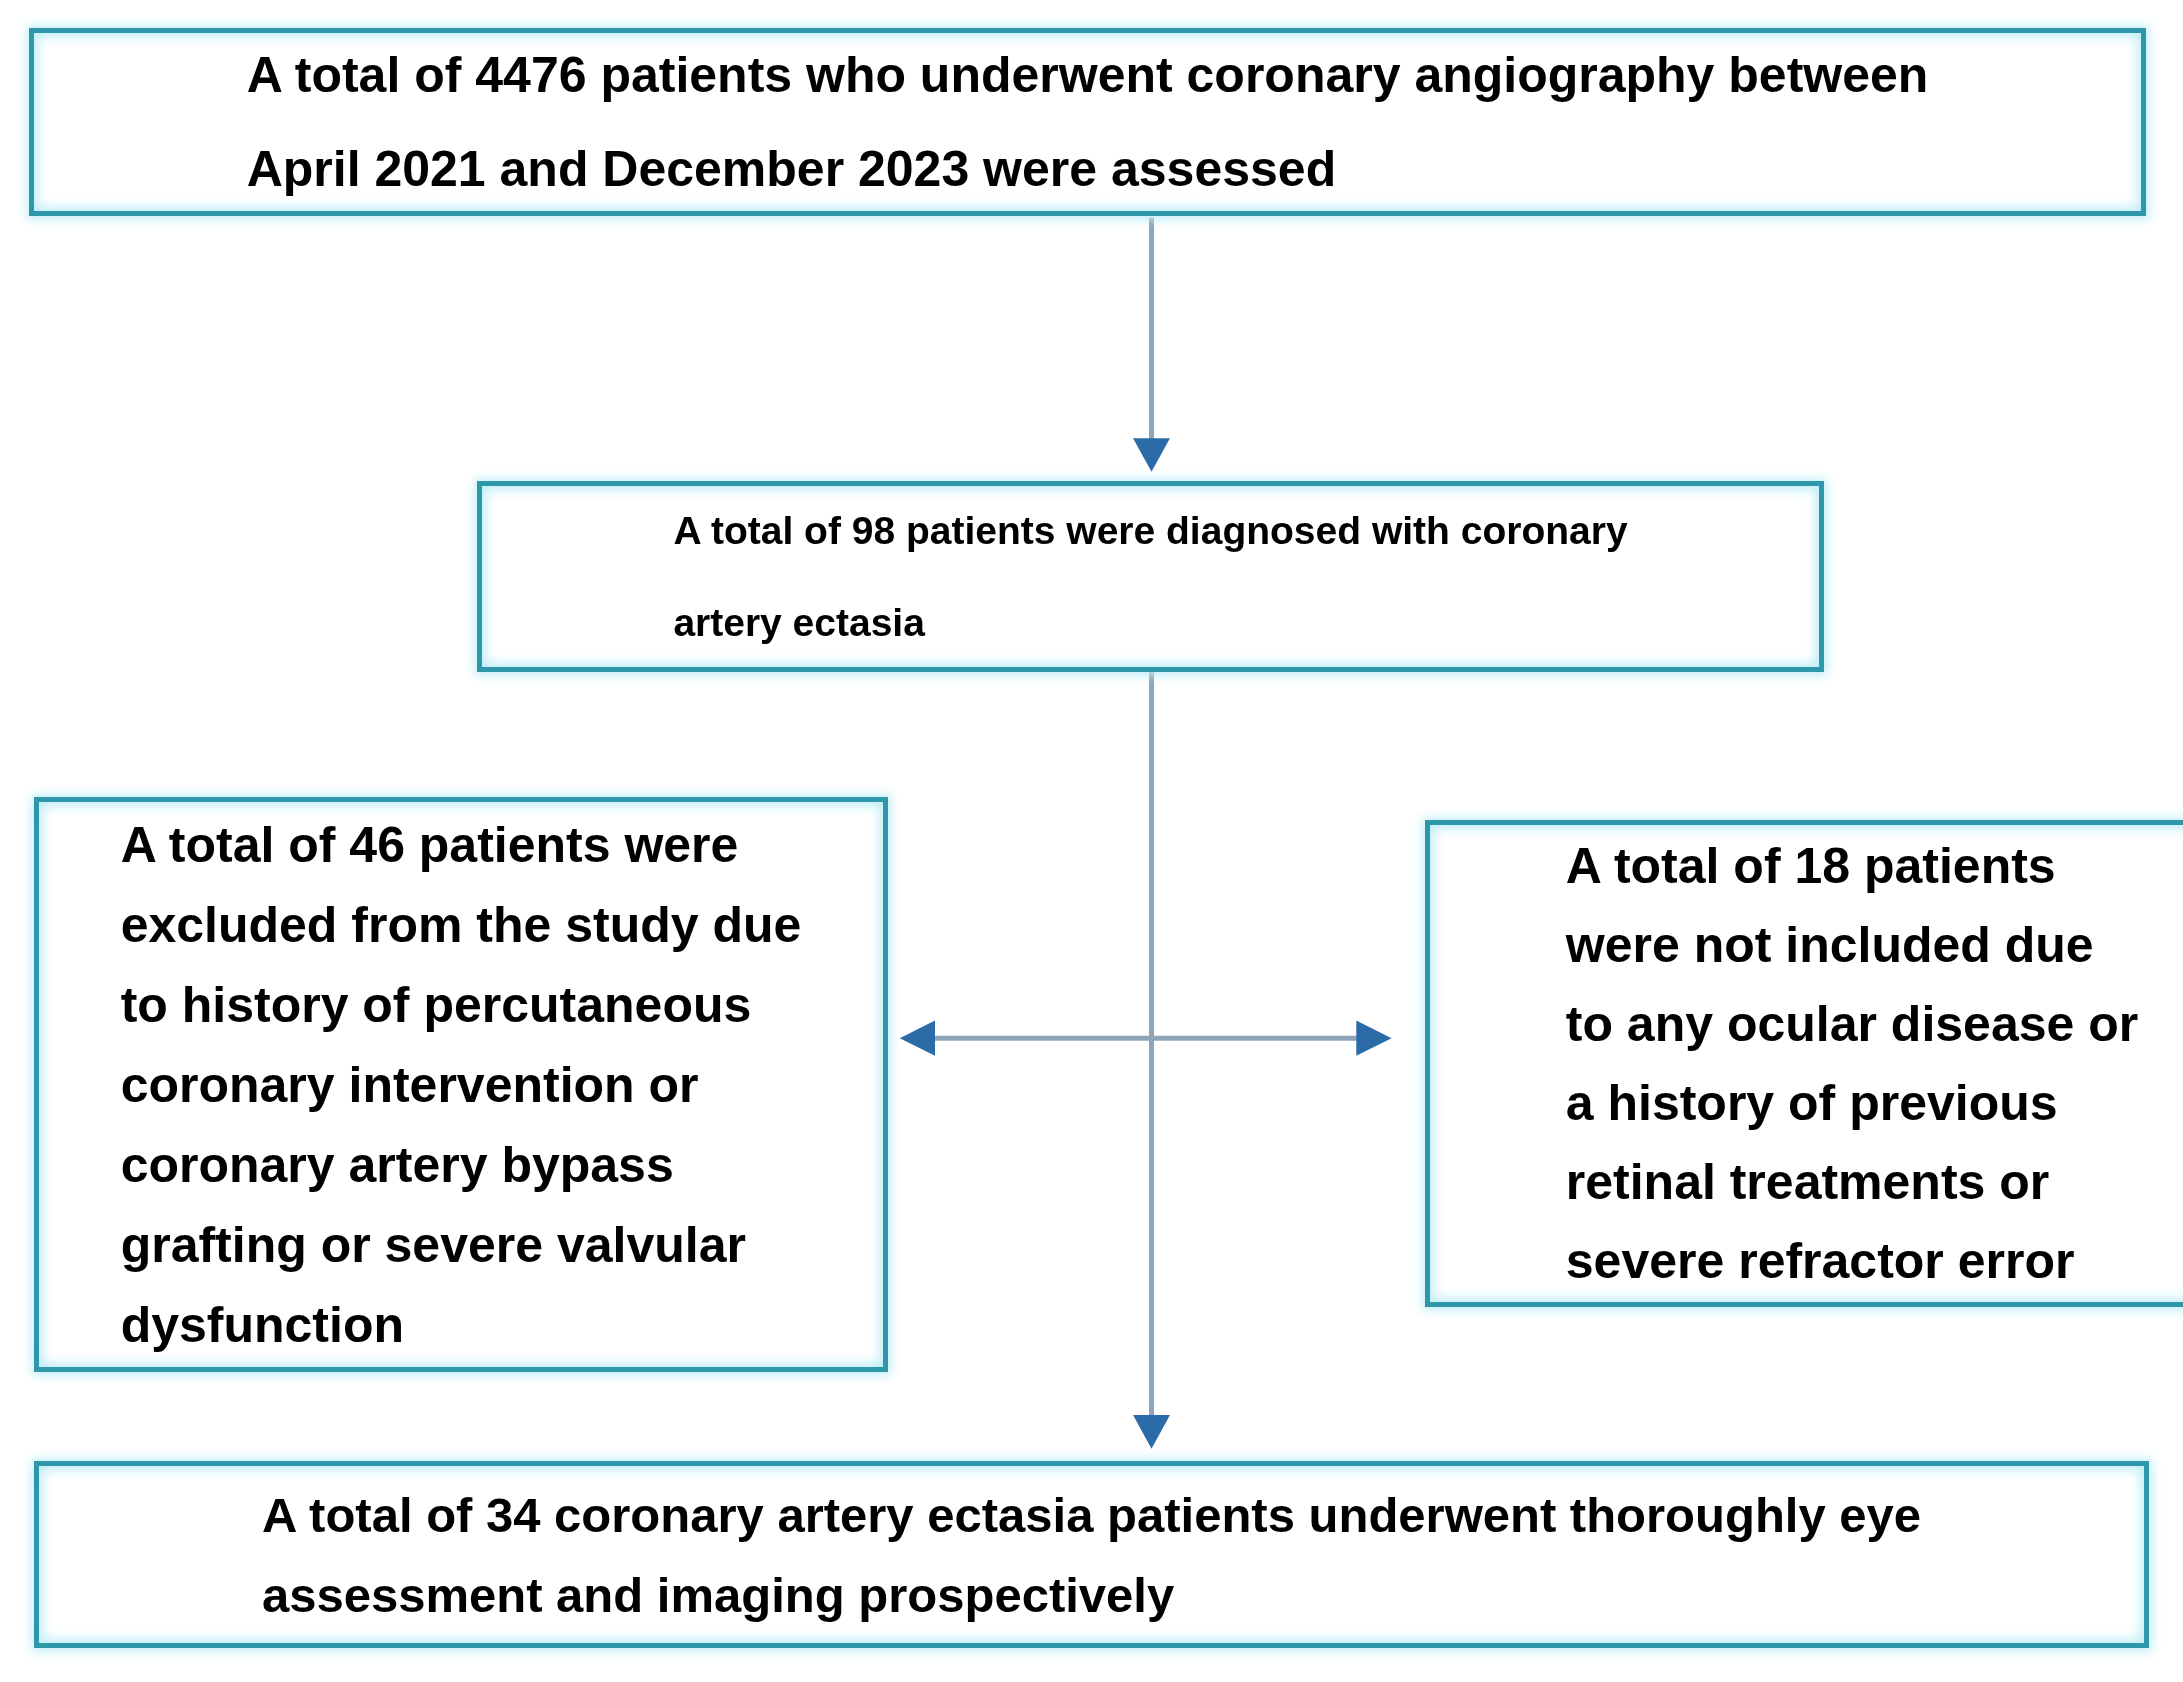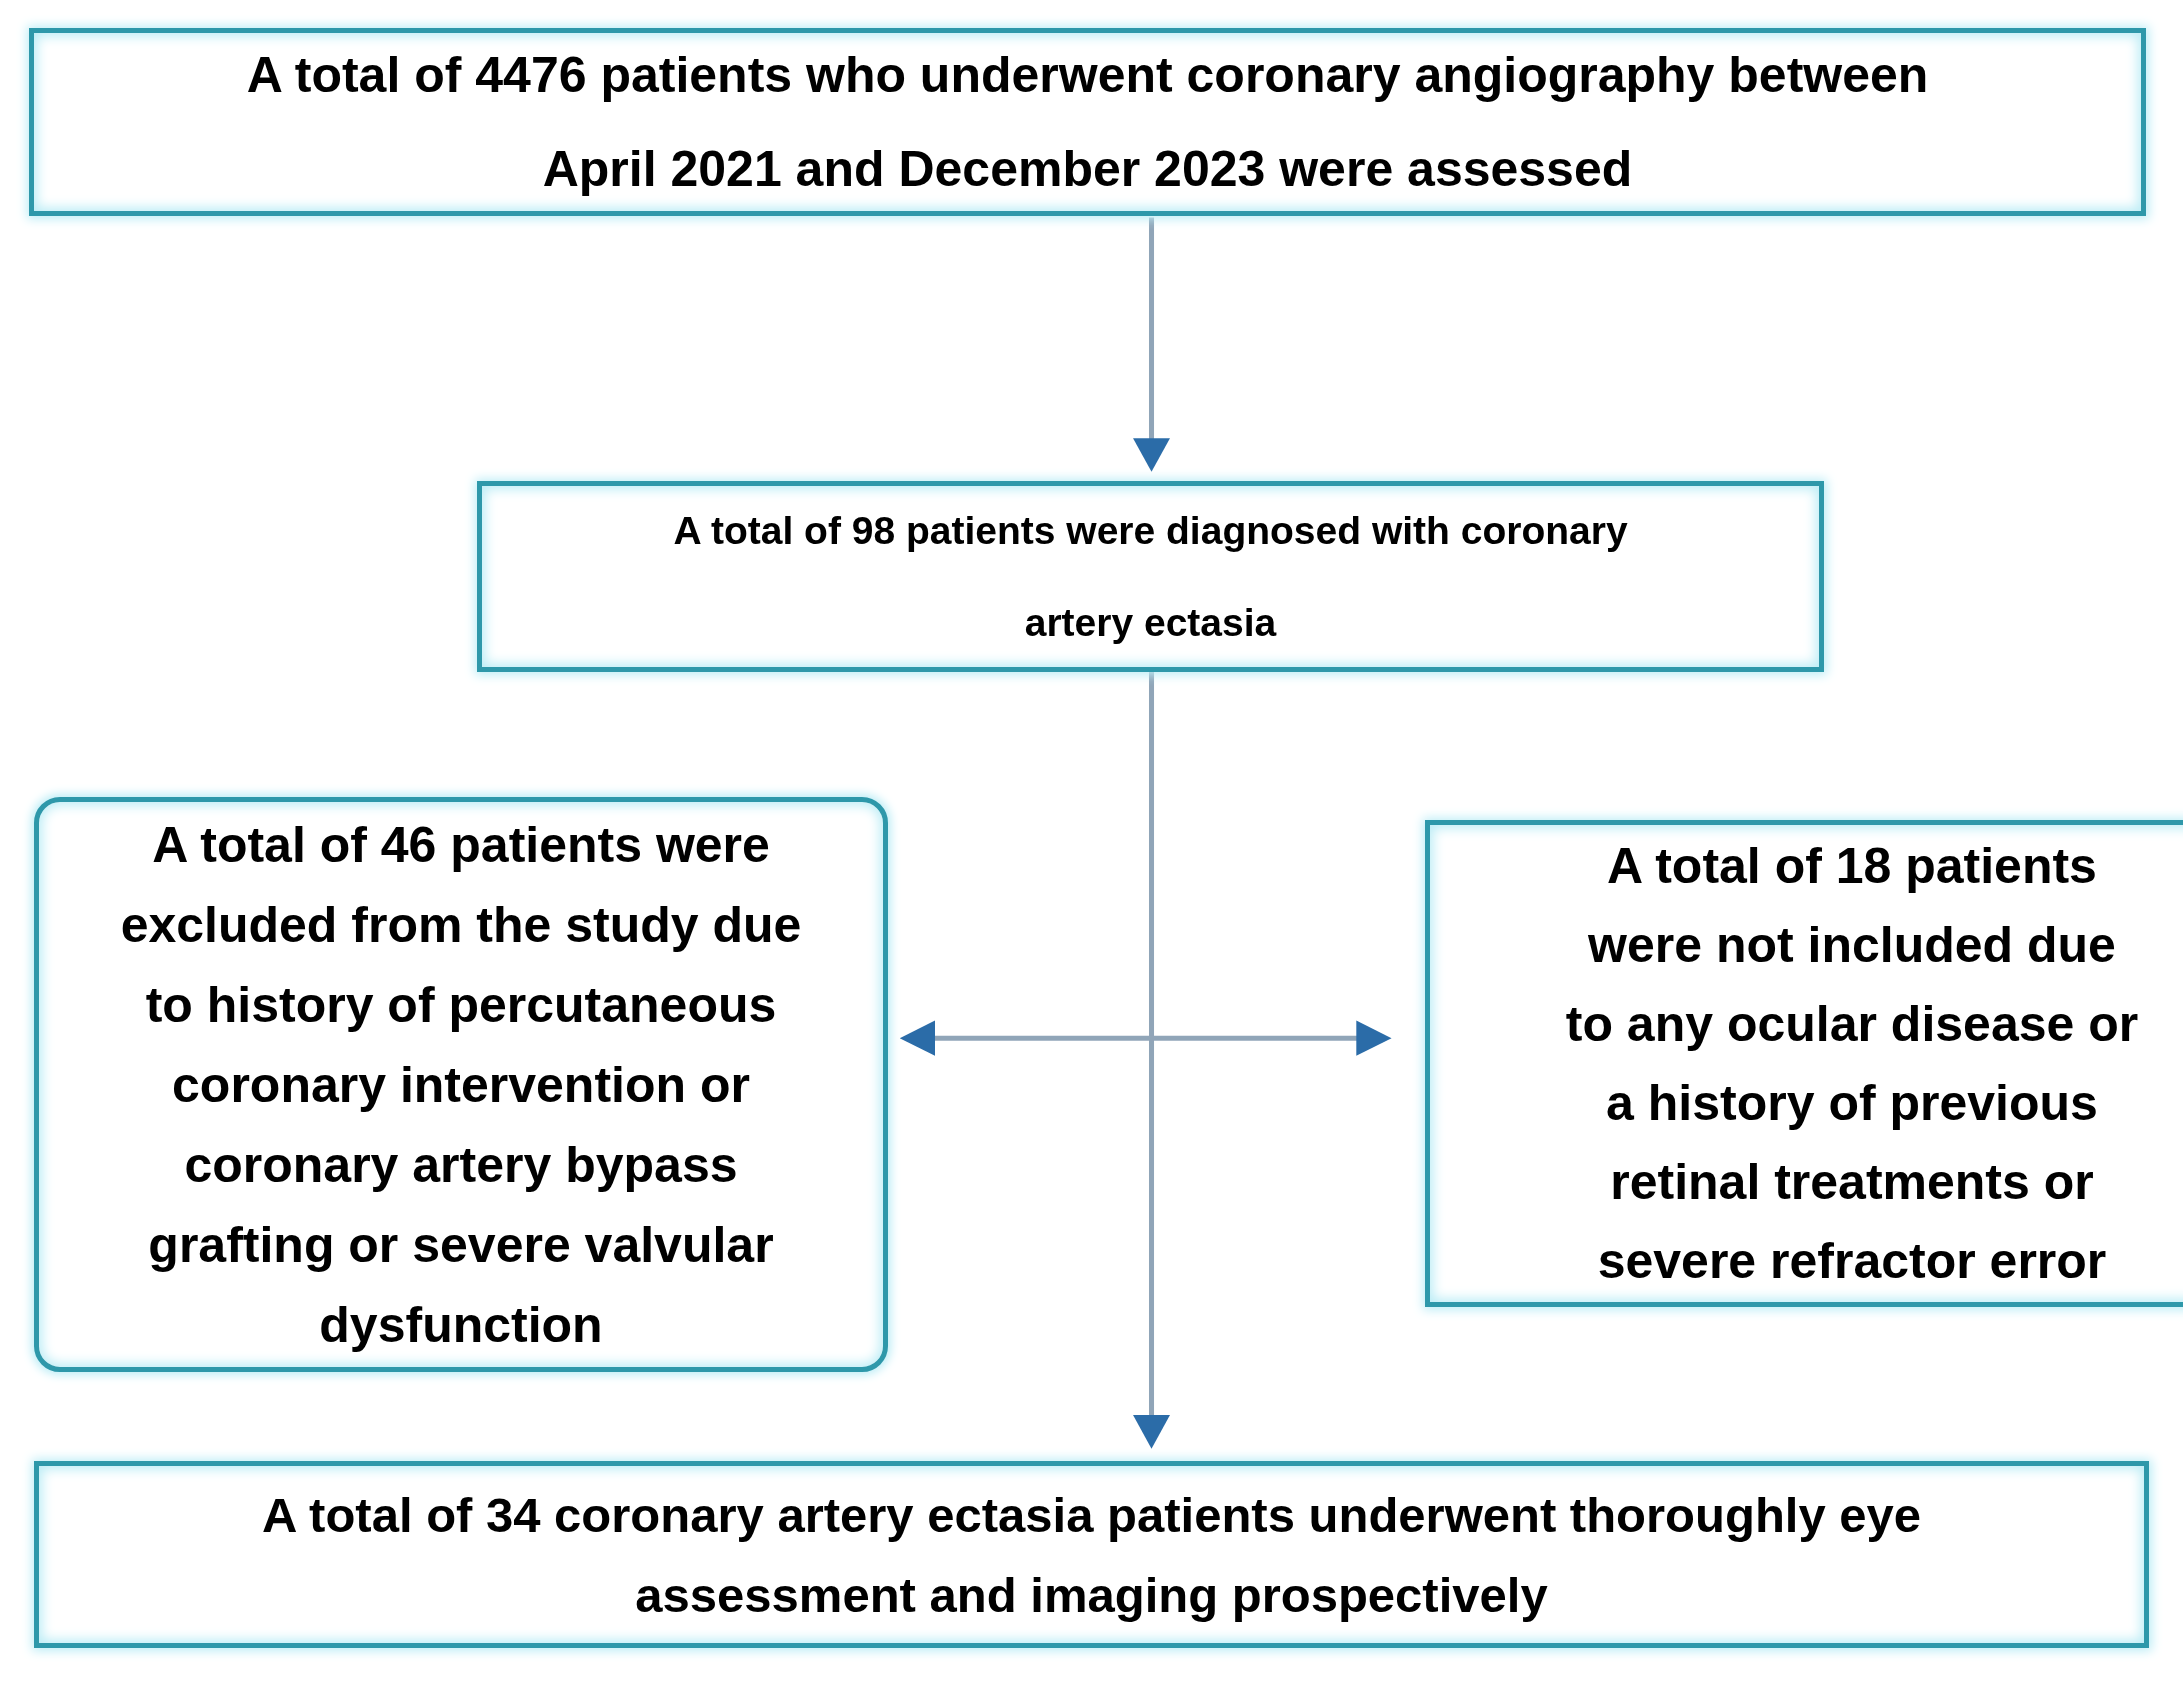--- a/index.html
+++ b/index.html
@@ -21,30 +21,30 @@
   }
   .fc-box{
     position:absolute;
     box-sizing:border-box;
     border:5.9px solid var(--box-border);
     background:#fff;
     box-shadow:0 0 10px 2.5px var(--box-glow), inset 0 0 11.8px 3.4px var(--box-glow);
     display:flex;
     align-items:center;
     justify-content:center;
-    text-align:center;
+    text-align:left;
     font-weight:bold;
   }
   .fc-box p{
     margin:0;
     white-space:pre-line;
   }
   .box-top   {left:29px;  top:28px;   width:2117px; height:188px; font-size:50px; line-height:94px;}
   .box-diag  {left:477px; top:474px;  width:1347px; height:191px; font-size:39px; line-height:92px;margin-top:7px;}
-  .box-left  {left:34px;  top:797px;  width:854px; height:575px; font-size:50px; line-height:80px;border-radius:26px;}
+  .box-left  {left:34px;  top:797px;  width:854px; height:575px; font-size:50px; line-height:80px;}
   .box-right {left:1425px;top:820px;  width:854px;  height:487px; font-size:50px; line-height:79px;}
   .box-final {left:34px;  top:1461px; width:2115px; height:187px; font-size:49px; line-height:80px;}
   .connectors{
     position:absolute;
     left:0;top:0;
     width:2183px;height:1682px;
     pointer-events:none;
   }
   .connectors line{stroke:var(--arrow-shaft);stroke-width:6;}
   .connectors polygon{fill:var(--arrow-head);}

